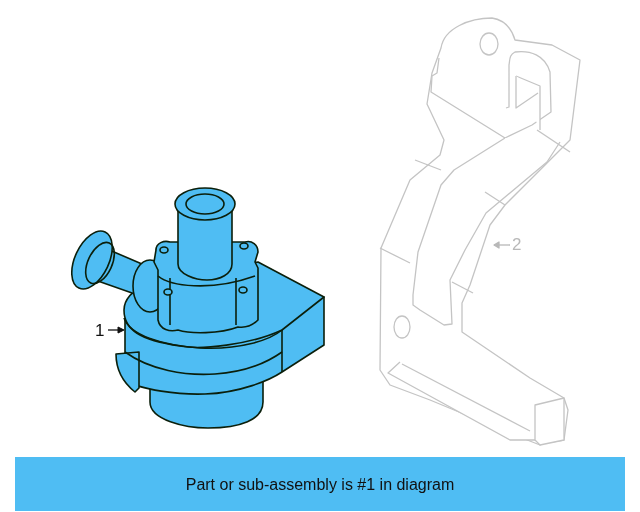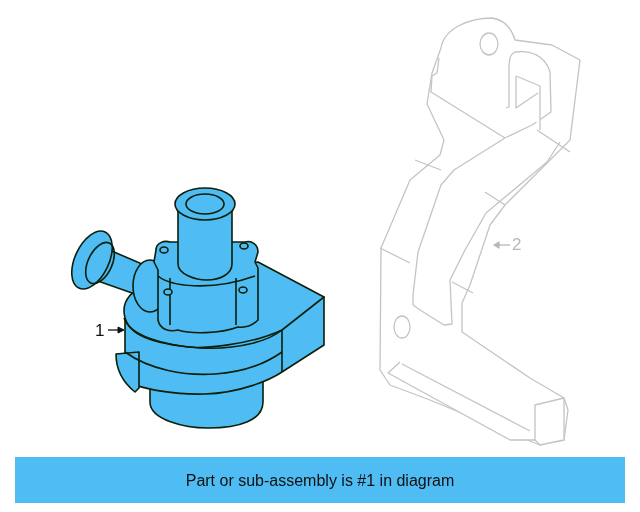--- a/index.html
+++ b/index.html
@@ -35,21 +35,21 @@
     .callout-2 {
       left: 512px;
       top: 236px;
       color: #b8b8b8;
     }
     .banner {
       position: absolute;
       left: 15px;
       top: 457px;
       width: 610px;
-      height: 46px;
+      height: 54px;
       background: #4fbdf3;
       display: flex;
       flex-direction: column;
       align-items: center;
       justify-content: center;
       color: #111111;
       font-size: 16px;
       line-height: 19px;
       text-align: center;
     }

